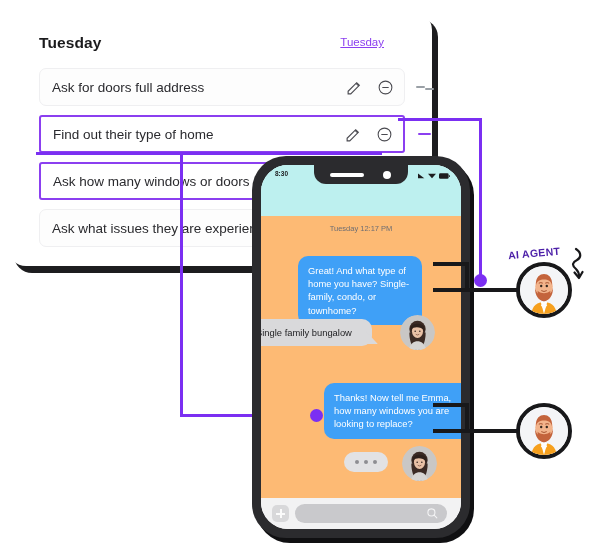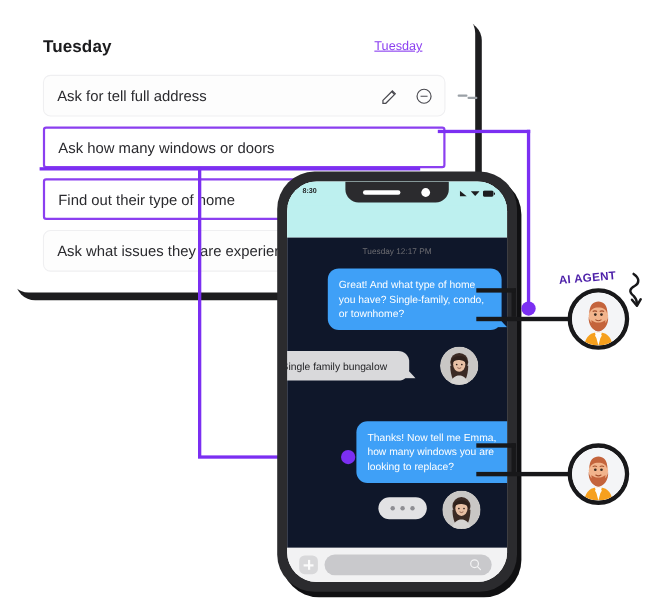--- a/index.html
+++ b/index.html
@@ -82,21 +82,21 @@
   .notch-bar{position:absolute;left:16px;top:8px;width:34px;height:4px;border-radius:2px;background:#ffffff;}
   .notch-cam{position:absolute;right:17px;top:6px;width:8px;height:8px;border-radius:50%;background:#ffffff;}
   .status{
     position:absolute;left:0;top:0;width:100%;height:22px;background:#bdf0ef;z-index:3;
   }
   .status-time{position:absolute;left:14px;top:5px;font-size:6.5px;font-weight:bold;color:#1d1d1f;}
   .status-icons{position:absolute;right:11px;top:7px;display:flex;align-items:center;gap:3px;}
   .si{display:block;}
   .teal-head{position:absolute;left:0;top:0;width:100%;height:51px;background:#bdf0ef;z-index:2;}
 
-  .chat{position:absolute;left:0;top:51px;width:200px;height:282px;background:#0f172a;z-index:3;}
+  .chat{position:absolute;left:0;top:51px;width:200px;height:282px;background:#fdba74;z-index:3;}
   .daystamp{
     position:absolute;left:0;top:8px;width:100%;text-align:center;
     font-size:7.5px;color:#6d6d72;
   }
 
   .bub{position:absolute;box-sizing:border-box;}
   .bub.out{
     background:#3fa0f7;color:#ffffff;border-radius:10px;
     padding:8px 10px;font-size:9.4px;line-height:13.2px;
   }
@@ -162,58 +162,58 @@
 
   <div class="prompt-card">
     <div class="card-head">
       <div class="card-title">Tuesday</div>
       <div class="card-advanced">Tuesday</div>
     </div>
 
     <div class="rows">
 
       <div class="prow">
-        <div class="prow-label">Ask for tell full address</div>
+        <div class="prow-label">Ask for doors full address</div>
         <div class="prow-icons">
           <svg class="ic" viewBox="0 0 24 24">
             <path d="M3 17.3 15.1 5.2l3.7 3.7L6.7 21H3z" fill="none" stroke="#4a4a50" stroke-width="1.6"></path>
             <path d="M14.2 6.1l3.7 3.7" stroke="#4a4a50" stroke-width="1.6" fill="none"></path>
           </svg>
           <svg class="ic" viewBox="0 0 24 24">
             <circle cx="12" cy="12" r="9" fill="none" stroke="#4a4a50" stroke-width="1.5"></circle>
             <path d="M7.5 12h9" stroke="#4a4a50" stroke-width="1.5"></path>
           </svg>
         </div>
         <div class="handle">
             <i></i>
             <i></i>
           </div>
-      </div>
-
-      <div class="prow sel">
-        <div class="prow-label">Ask how many windows or doors</div>
       </div>
 
       <div class="prow sel">
         <div class="prow-label">Find out their type of home</div>
         <div class="prow-icons">
           <svg class="ic" viewBox="0 0 24 24">
             <path d="M3 17.3 15.1 5.2l3.7 3.7L6.7 21H3z" fill="none" stroke="#4a4a50" stroke-width="1.6"></path>
             <path d="M14.2 6.1l3.7 3.7" stroke="#4a4a50" stroke-width="1.6" fill="none"></path>
           </svg>
           <svg class="ic" viewBox="0 0 24 24">
             <circle cx="12" cy="12" r="9" fill="none" stroke="#4a4a50" stroke-width="1.5"></circle>
             <path d="M7.5 12h9" stroke="#4a4a50" stroke-width="1.5"></path>
           </svg>
         </div>
         <div class="handle ph">
             <i></i>
           </div>
       </div>
 
+      <div class="prow sel">
+        <div class="prow-label">Ask how many windows or doors</div>
+      </div>
+
       <div class="prow">
         <div class="prow-label">Ask what issues they are experiencing</div>
       </div>
     </div>
   </div>
 
   <div class="phone">
     <div class="phone-screen">
 
       <div class="teal-head"></div>
@@ -233,21 +233,21 @@
         </div>
       </div>
       <div class="notch">
         <div class="notch-bar"></div>
         <div class="notch-cam"></div>
       </div>
 
       <div class="chat">
         <div class="daystamp">Tuesday 12:17 PM</div>
 
-        <div class="bub out" style="left:37px;top:28px;width:158px;">
+        <div class="bub out" style="left:37px;top:40px;width:124px;">
           <span>Great! And what type of home you have? Single-family, condo, or townhome?</span>
           <span class="tail-out"></span>
         </div>
 
         <div class="bub in" style="left:-15px;top:103px;width:126px;">
           <span>Single family bungalow</span>
           <span class="tail-in"></span>
         </div>
         <div class="av" style="left:139px;top:99px;width:35px;height:35px;">
           <svg viewBox="0 0 60 60" width="35" height="35">

